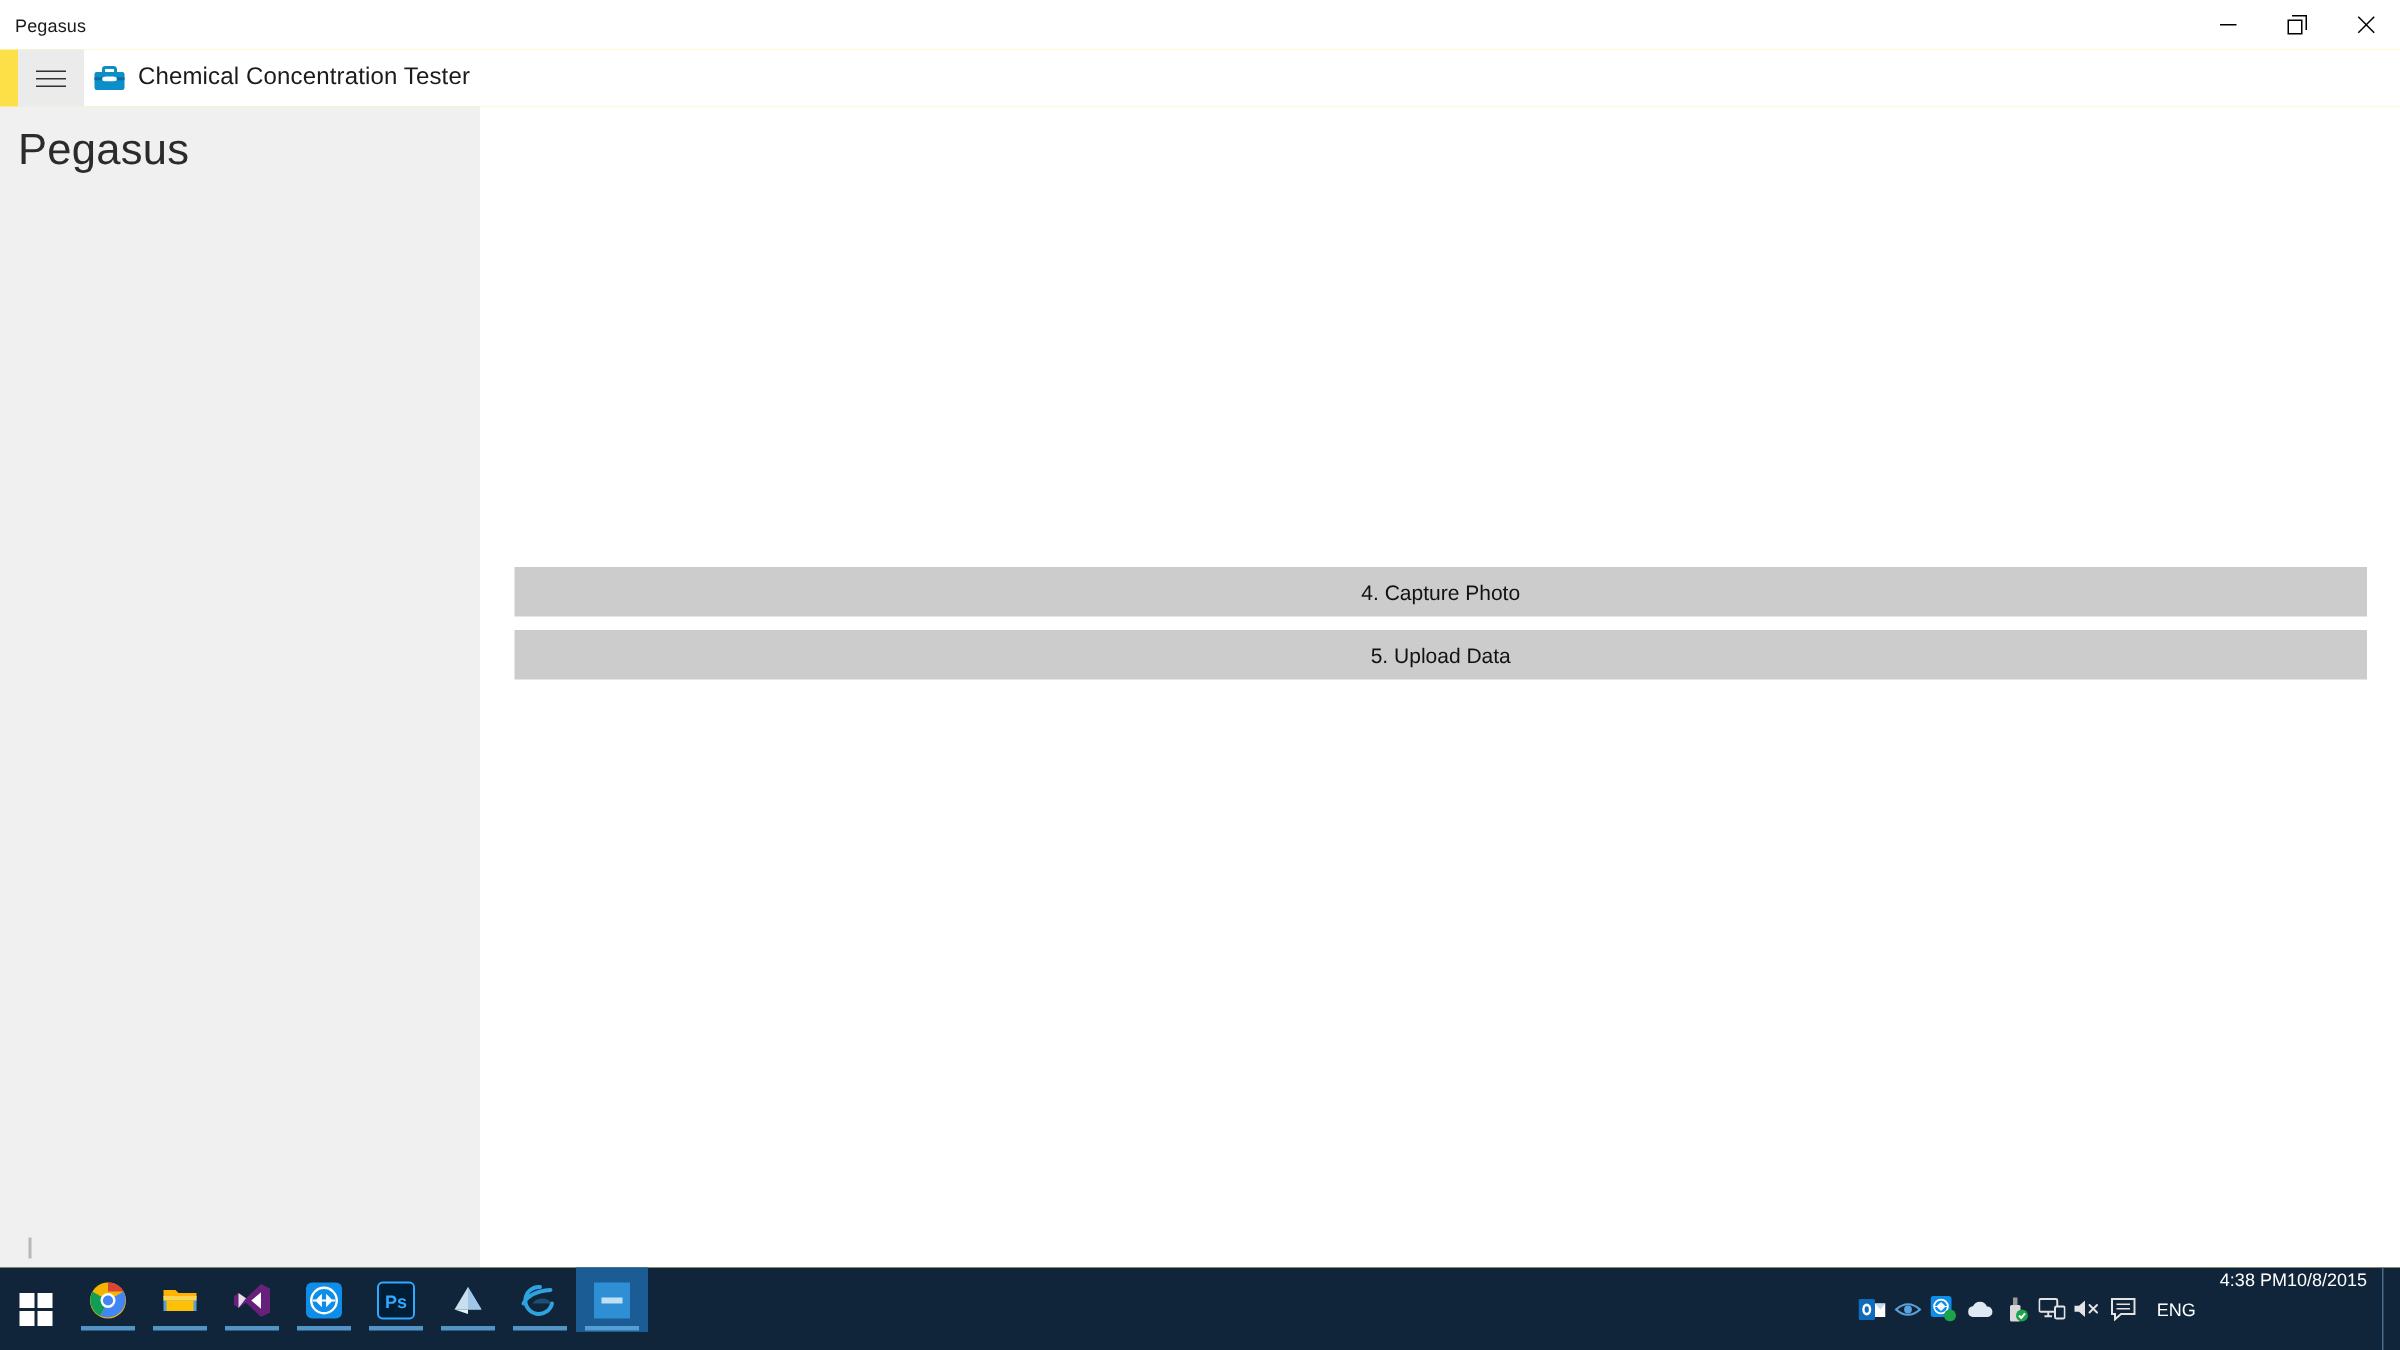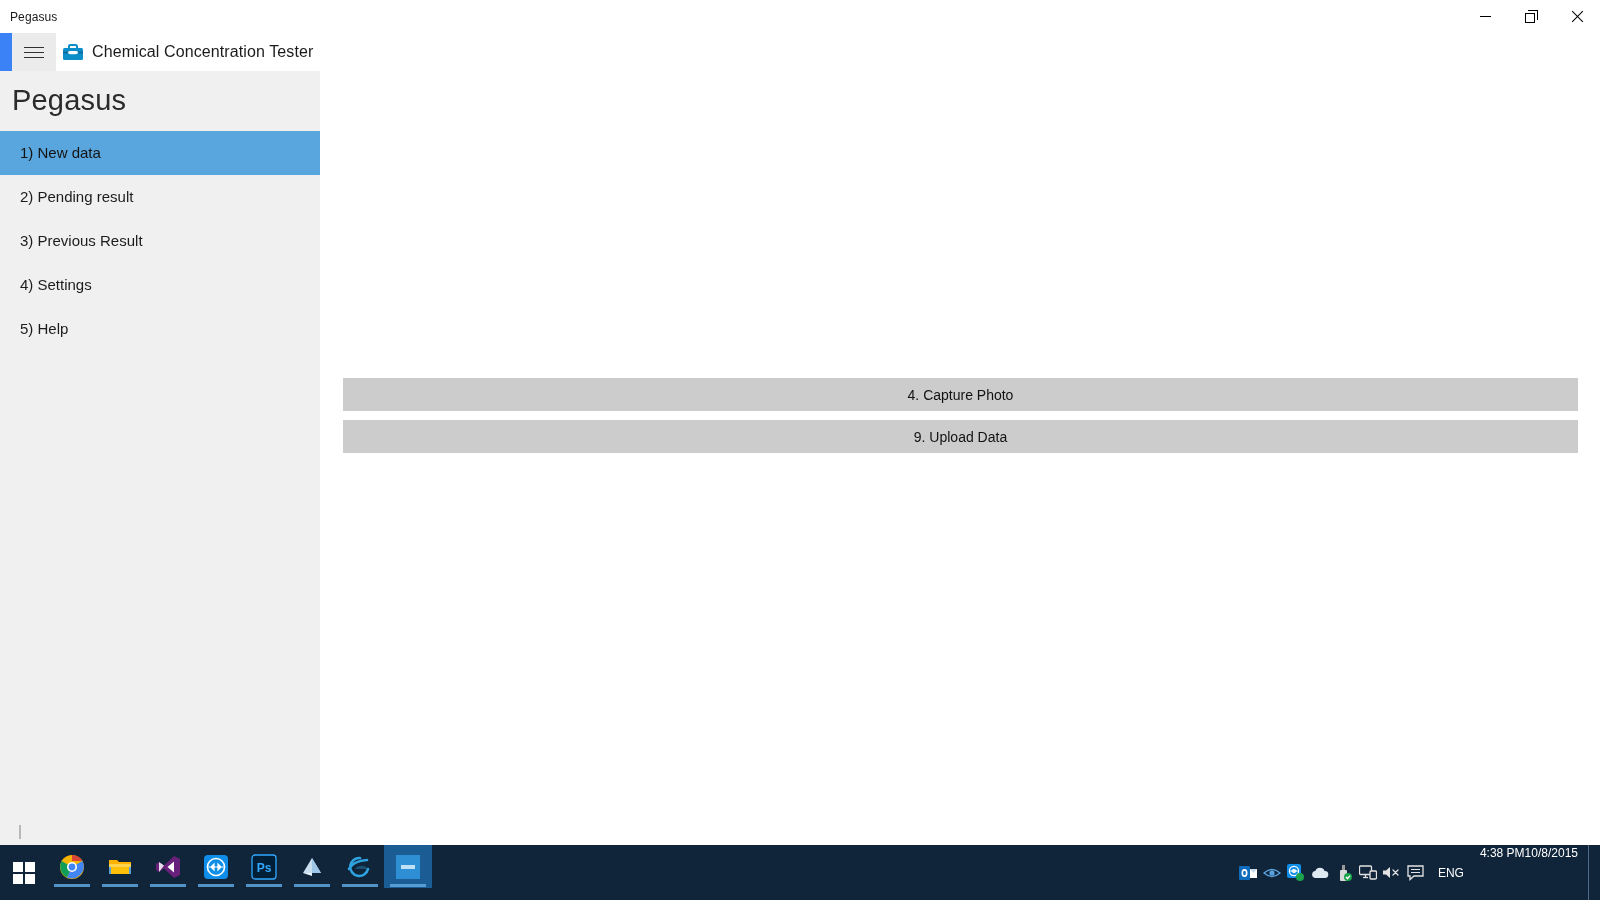--- a/index.html
+++ b/index.html
@@ -5,21 +5,21 @@
   * { box-sizing: border-box; margin: 0; padding: 0; }
   html, body {
     width: 1600px; height: 900px;
     overflow: hidden;
     font-family: "Liberation Sans", sans-serif;
     background: #ffffff;
   }
   #app {
     position: relative;
     width: 1600px; height: 900px;
-    background: #3b82f6;
+    background: #fde047;
   }
 
   
   .titlebar {
     position: absolute; top: 0; left: 0;
     width: 1600px; height: 33px;
     background: #ffffff;
     display: flex; align-items: center;
   }
   .titlebar-text {
@@ -249,45 +249,28 @@
         <rect x="7.5" y="8" width="7" height="3.2" rx="1" fill="#ffffff"></rect>
         <circle cx="7.6" cy="9.6" r="1.5" fill="#ffffff"></circle>
         <circle cx="14.4" cy="9.6" r="1.5" fill="#ffffff"></circle>
       </svg>
     </div>
     <div class="header-title">Chemical Concentration Tester</div>
   </div>
 
   <div class="sidebar">
     <div class="sidebar-title">Pegasus</div>
-    <div class="nav">
-      <div class="nav-item selected">
-        <span>1) New data</span>
-      </div>
-      <div class="nav-item">
-        <span>2) Pending result</span>
-      </div>
-      <div class="nav-item">
-        <span>3) Previous Result</span>
-      </div>
-      <div class="nav-item">
-        <span>4) Settings</span>
-      </div>
-      <div class="nav-item">
-        <span>5) Help</span>
-      </div>
-    </div>
     <div class="sidebar-resize"></div>
   </div>
 
   <div class="content">
 
     <div class="button-stack">
       <button class="big-button">4. Capture Photo</button>
-      <button class="big-button">9. Upload Data</button>
+      <button class="big-button">5. Upload Data</button>
     </div>
   </div>
 
   <div class="taskbar">
 
     <div class="start-btn">
       <div class="win-logo">
           <i></i>
           <i></i>
           <i></i>

